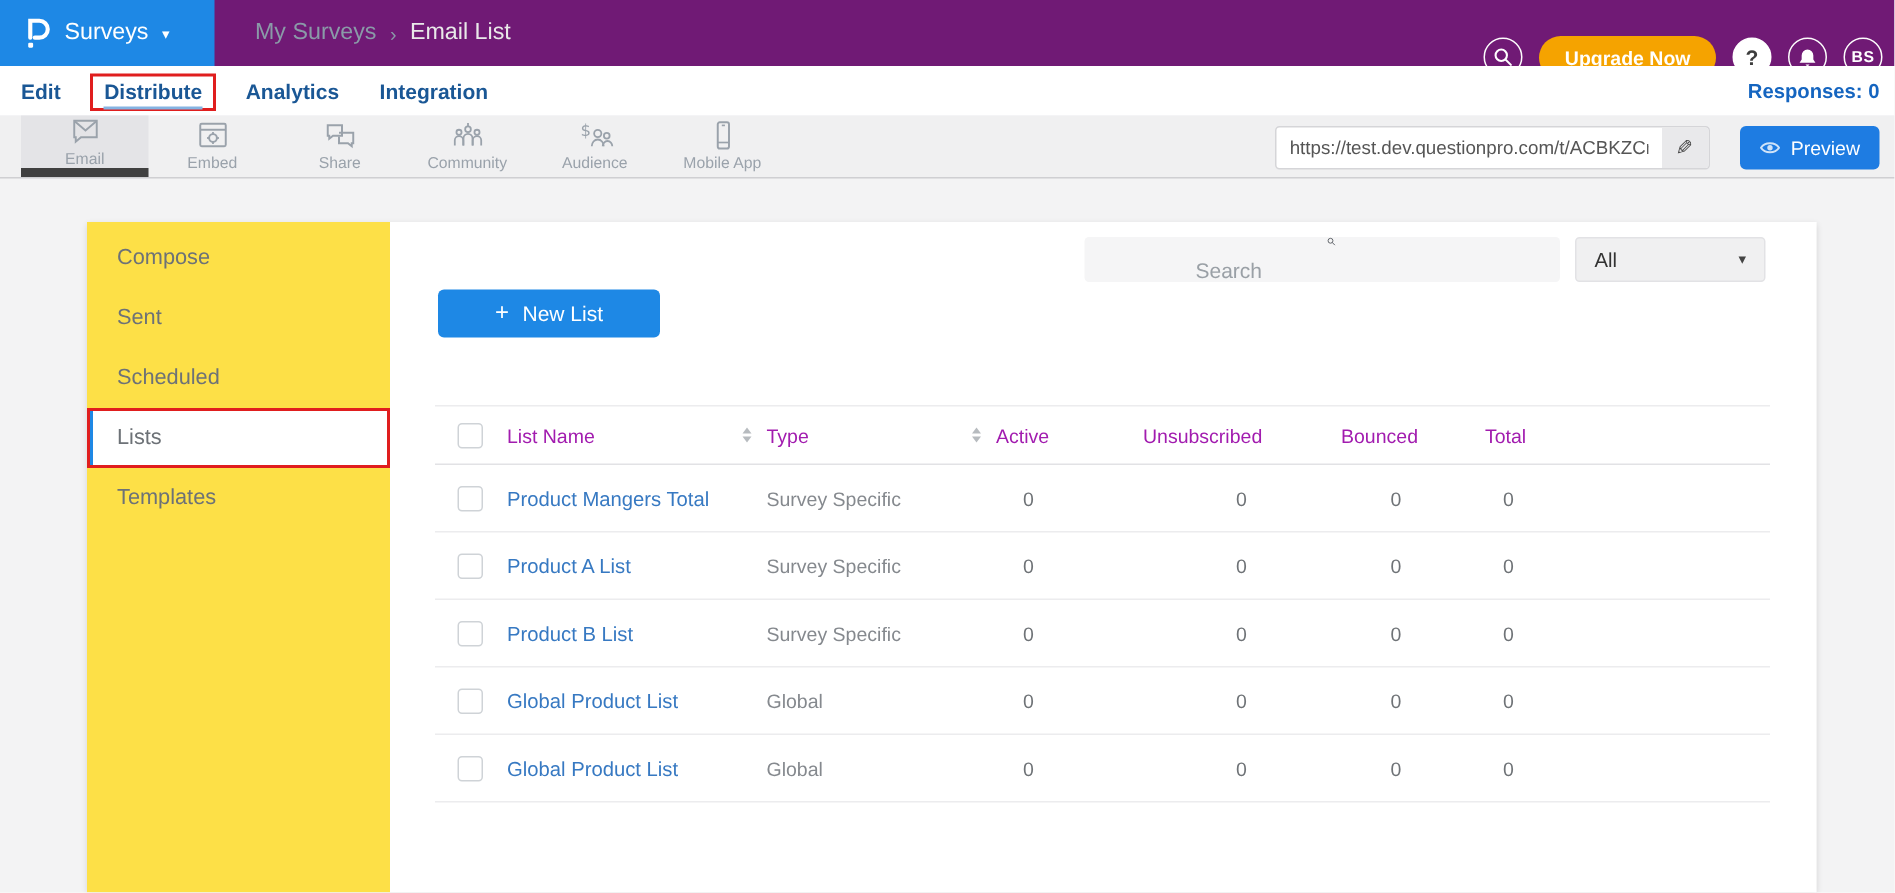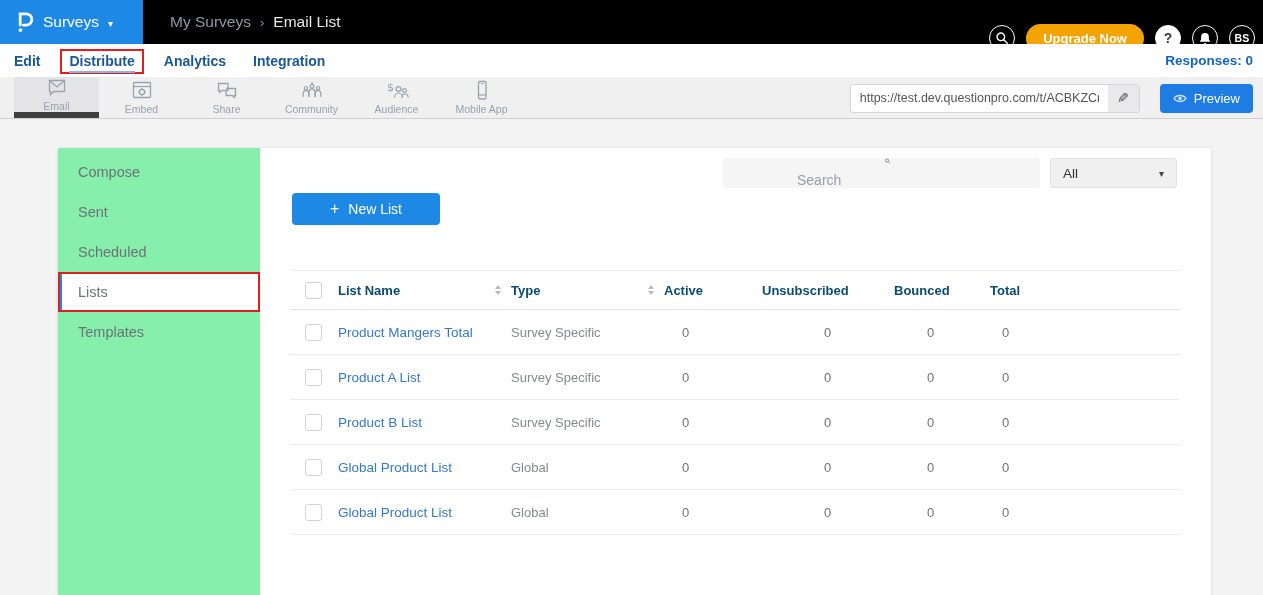--- a/index.html
+++ b/index.html
@@ -1,21 +1,21 @@
 <!DOCTYPE html>
 <html><head>
 <meta charset="utf-8">
 <style>
   * { margin:0; padding:0; box-sizing:border-box; }
   html,body { width:1263px; height:595px; overflow:hidden; }
   body { font-family:"Liberation Sans","DejaVu Sans",sans-serif; background:#f3f3f4; }
   .app { position:relative; width:1263px; height:595px; background:#f3f3f4; }
 
   
-  .topbar { position:relative; height:44px; background:#000000; display:flex; align-items:center; }
+  .topbar { position:relative; height:44px; background:#701a75; display:flex; align-items:center; }
   .brand { width:143px; height:44px; background:#1e88e5; display:flex; align-items:center; padding-left:15px; gap:9px; cursor:pointer; }
   .brand-label { color:#fff; font-size:15.5px; }
   .brand .caret { color:#fff; font-size:10px; margin-top:2px; }
   .breadcrumb { display:flex; align-items:center; gap:9px; margin-left:27px; font-size:15.5px; }
   .crumb-parent { color:#8a9aa8; cursor:pointer; }
   .crumb-sep { color:#8a9aa8; font-size:13px; }
   .crumb-current { color:#e9e9e9; }
   .topbar-right { position:absolute; right:8px; top:16px; height:44px; display:flex; align-items:center; gap:11px; }
   .circle-btn { width:26px; height:26px; border:1.5px solid #fdfdfd; border-radius:50%; display:flex; align-items:center; justify-content:center; cursor:pointer; }
   .circle-btn.solid { background:#fff; border-color:#fff; color:#3d3d3d; font-weight:bold; font-size:14px; }
@@ -38,40 +38,40 @@
   .toolbar-right { position:absolute; right:10px; top:0; height:42px; display:flex; align-items:center; gap:20px; }
   .url-field { width:290px; height:29px; background:#fff; border:1px solid #d5d5d8; border-radius:3px; display:flex; align-items:center; overflow:hidden; }
   .url-input { flex:1; border:none; outline:none; height:100%; padding:0 9px; font-size:12.5px; color:#555; font-family:inherit; background:transparent; min-width:0; }
   .url-edit { width:31px; height:100%; background:#e9e9eb; display:flex; align-items:center; justify-content:center; cursor:pointer; color:#474747; font-size:14px; }
   .pencil-glyph { display:inline-block; transform:scaleX(-1); }
   .preview-btn { height:29px; background:#1e7ce2; border:none; border-radius:4px; color:#fff; font-size:13px; padding:0 13px; display:flex; align-items:center; gap:7px; cursor:pointer; font-family:inherit; }
 
   
   .page { position:relative; height:476px; }
   .card { position:absolute; left:58px; right:52px; top:29px; bottom:0; background:#fff; box-shadow:0 1px 4px rgba(0,0,0,.12); display:flex; overflow:hidden; }
-  .sidebar { width:202px; background:#86efac; padding-top:4px; flex-shrink:0; }
+  .sidebar { width:202px; background:#fde047; padding-top:4px; flex-shrink:0; }
   .side-item { height:40px; display:flex; align-items:center; padding-left:20px; font-size:14.5px; color:#6d7277; cursor:pointer; }
   .side-item.active { background:#fff; border-left:4px solid #1e88e5; padding-left:16px; color:#6d7277;
                       outline:2px solid #e01e1e; outline-offset:-2px; }
   .content { flex:1; background:#fff; padding-top:10px; position:relative; }
 
   .filters-row { display:flex; justify-content:flex-end; align-items:center; gap:10px; padding-right:34px; }
   .search-box { width:317px; height:30px; background:#f5f5f6; border-radius:3px; display:flex; align-items:center; padding-left:12px; gap:8px;flex-direction:column; }
   .search-box input { border:none; outline:none; background:transparent; font-size:14px; color:#444; font-family:inherit; flex:1; }
   .search-box input::placeholder { color:#9aa0a6; }
   .filter-dd { width:127px; height:30px; background:#f0f0f1; border:1px solid #e2e2e5; border-radius:3px; display:flex; align-items:center; justify-content:space-between; padding:0 12px; font-size:13.5px; color:#333; cursor:pointer; }
   .filter-dd .caret { font-size:10px; color:#444; }
 
   .new-list-btn { margin:5px 0 0 32px; height:32px; width:148px; background:#1e88e5; border:none; border-radius:4px; color:#fff; font-size:14px; display:flex; align-items:center; justify-content:center; gap:9px; cursor:pointer; font-family:inherit; }
   .new-list-btn .plus { font-size:16px; font-weight:400; margin-top:-1px; }
 
   
   .table { margin:45px 31px 0 30px; }
   .t-row { display:grid; grid-template-columns:48px 173px 153px 98px 132px 96px 90px 1fr; align-items:center; }
-  .t-head { height:40px; border-top:1px solid #ececee; border-bottom:1px solid #e2e2e5; font-size:13px; font-weight:700; color:#0c4a6e; }
+  .t-head { height:40px; border-top:1px solid #ececee; border-bottom:1px solid #e2e2e5; font-size:13px; font-weight:400; color:#a21caf; }
   .t-body-row { height:45px; border-bottom:1px solid #ececee; font-size:13px; }
   .cell-check { padding-left:15px; }
   .checkbox { width:17px; height:17px; border:1px solid #cfd3d7; border-radius:3px; background:#fff; cursor:pointer; }
   .head-cell-sortable { display:flex; align-items:center; justify-content:space-between; padding-right:10px; cursor:pointer; }
   .sort-icon { display:inline-flex; flex-direction:column; gap:2px; }
   .sort-icon .up { width:0; height:0; border-left:3.5px solid transparent; border-right:3.5px solid transparent; border-bottom:4px solid #b7bbbf; }
   .sort-icon .down { width:0; height:0; border-left:3.5px solid transparent; border-right:3.5px solid transparent; border-top:4px solid #b7bbbf; }
   .list-link { color:#3779c2; cursor:pointer; font-size:13.5px; }
   .type-cell { color:#85898e; }
   .num { color:#6f7377; }

